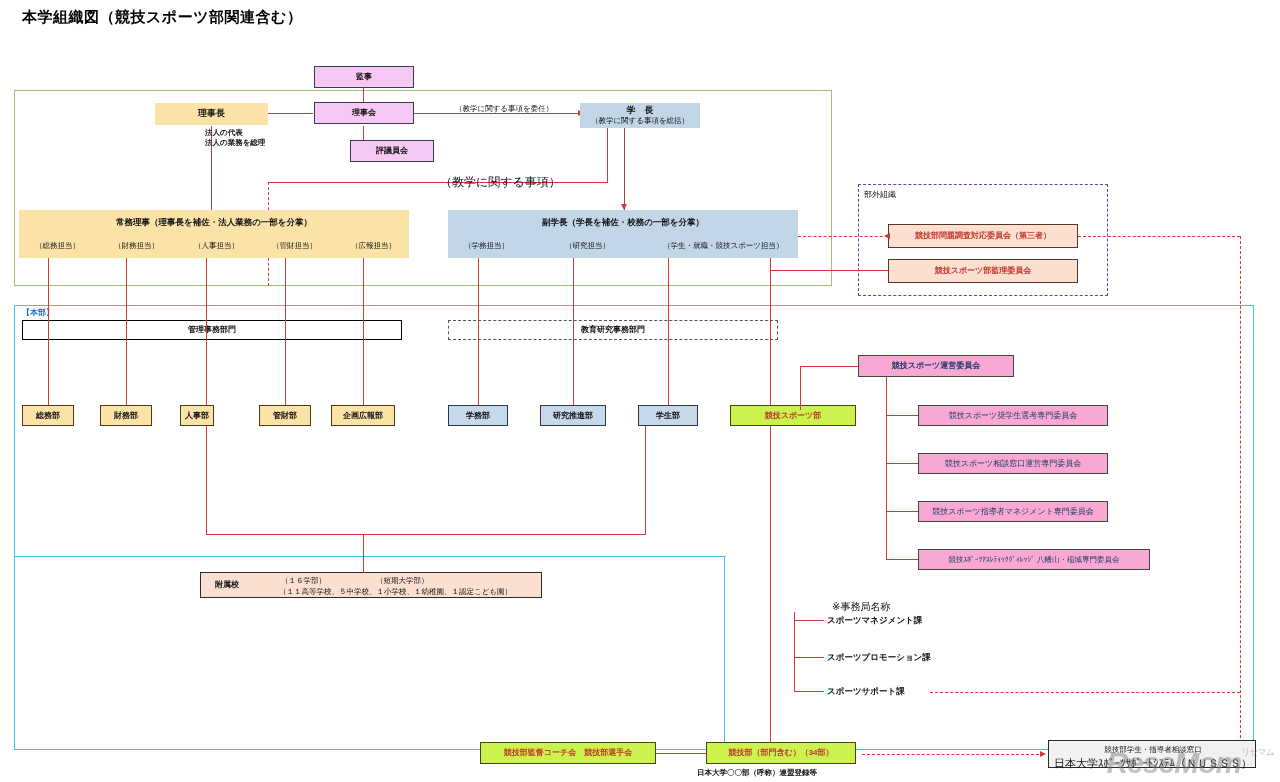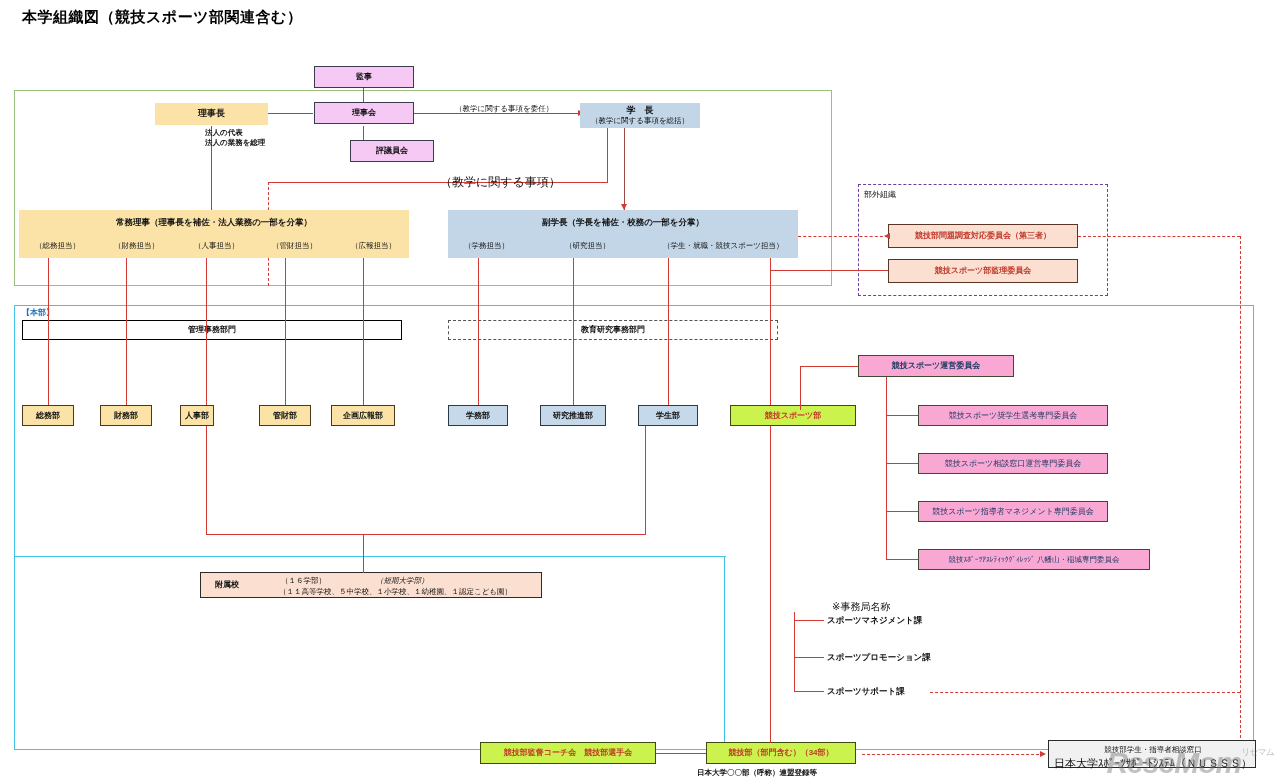--- a/index.html
+++ b/index.html
@@ -215,21 +215,21 @@
   <div class="ln lnv" style="left:800px;top:366px;height:44px;"></div>
   <div class="ln lnv" style="left:886px;top:377px;height:183px;"></div>
   <div class="ln lnh" style="left:886px;top:415px;width:32px;"></div>
   <div class="ln lnh" style="left:886px;top:463px;width:32px;"></div>
   <div class="ln lnh" style="left:886px;top:511px;width:32px;"></div>
   <div class="ln lnh" style="left:886px;top:559px;width:32px;"></div>
 
   <div class="box c-peachb" style="left:200px;top:572px;width:342px;height:26px;display:block;">
     <div class="lbl b" style="left:14px;top:7px;font-size:8px;">附属校</div>
     <div class="lbl" style="left:80px;top:3px;font-size:7.5px;">（１６学部）</div>
-    <div class="lbl" style="left:175px;top:3px;font-size:7.5px;font-style:italic;">（短期大学部）</div>
+    <div class="lbl" style="left:175px;top:3px;font-size:7.5px;">（短期大学部）</div>
     <div class="lbl" style="left:78px;top:14px;font-size:7.5px;">（１１高等学校、５中学校、１小学校、１幼稚園、１認定こども園）</div>
   </div>
 
   <div class="ln lnh" style="left:206px;top:534px;width:440px;"></div>
   <div class="ln lnv" style="left:206px;top:426px;height:109px;"></div>
   <div class="ln lnv" style="left:645px;top:426px;height:109px;"></div>
   <div class="ln lnv" style="left:363px;top:534px;height:39px;"></div>
 
   <div class="lbl" style="left:832px;top:600px;font-size:10px;">※事務局名称</div>
   <div class="ln lnv" style="left:794px;top:612px;height:80px;"></div>

